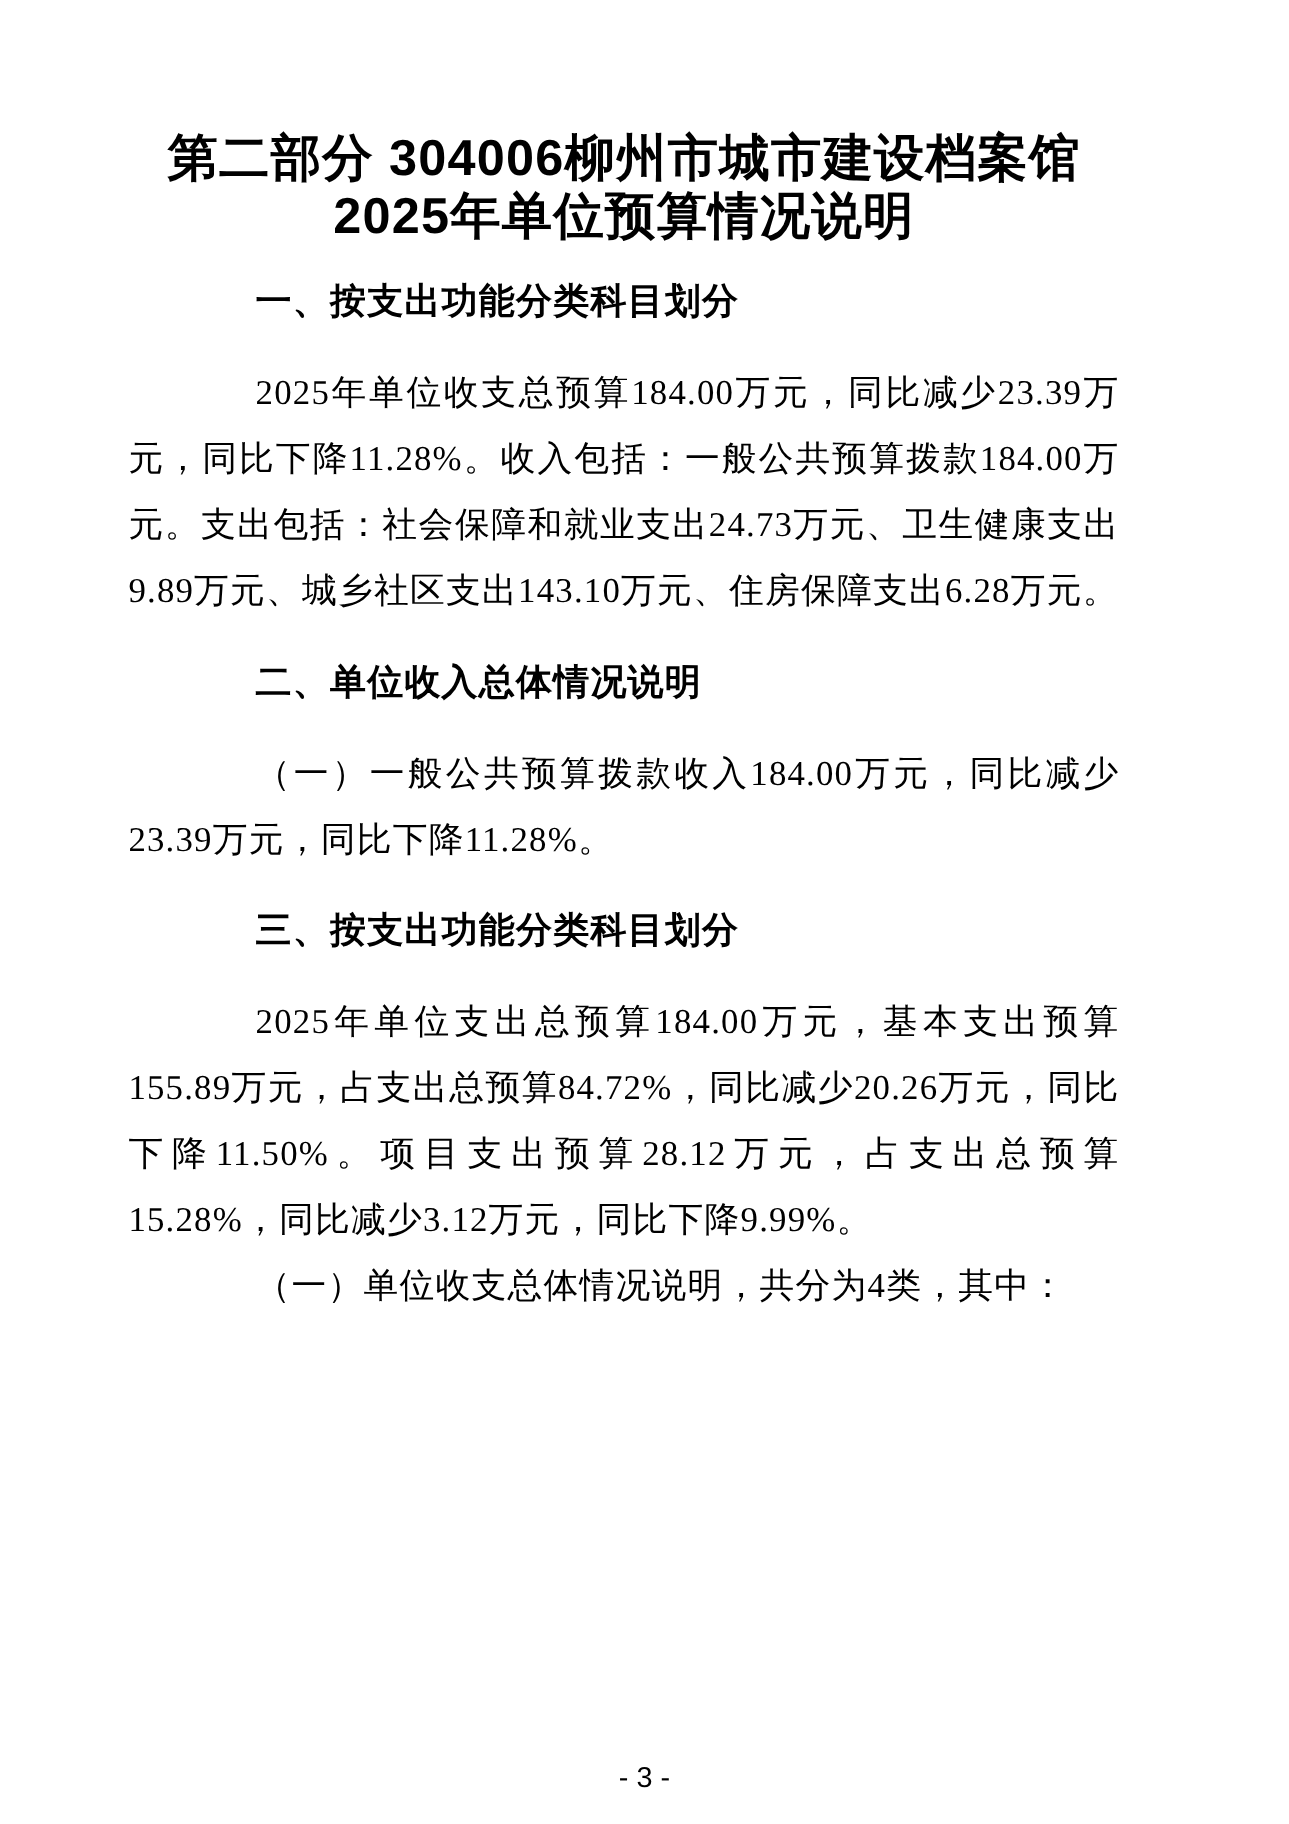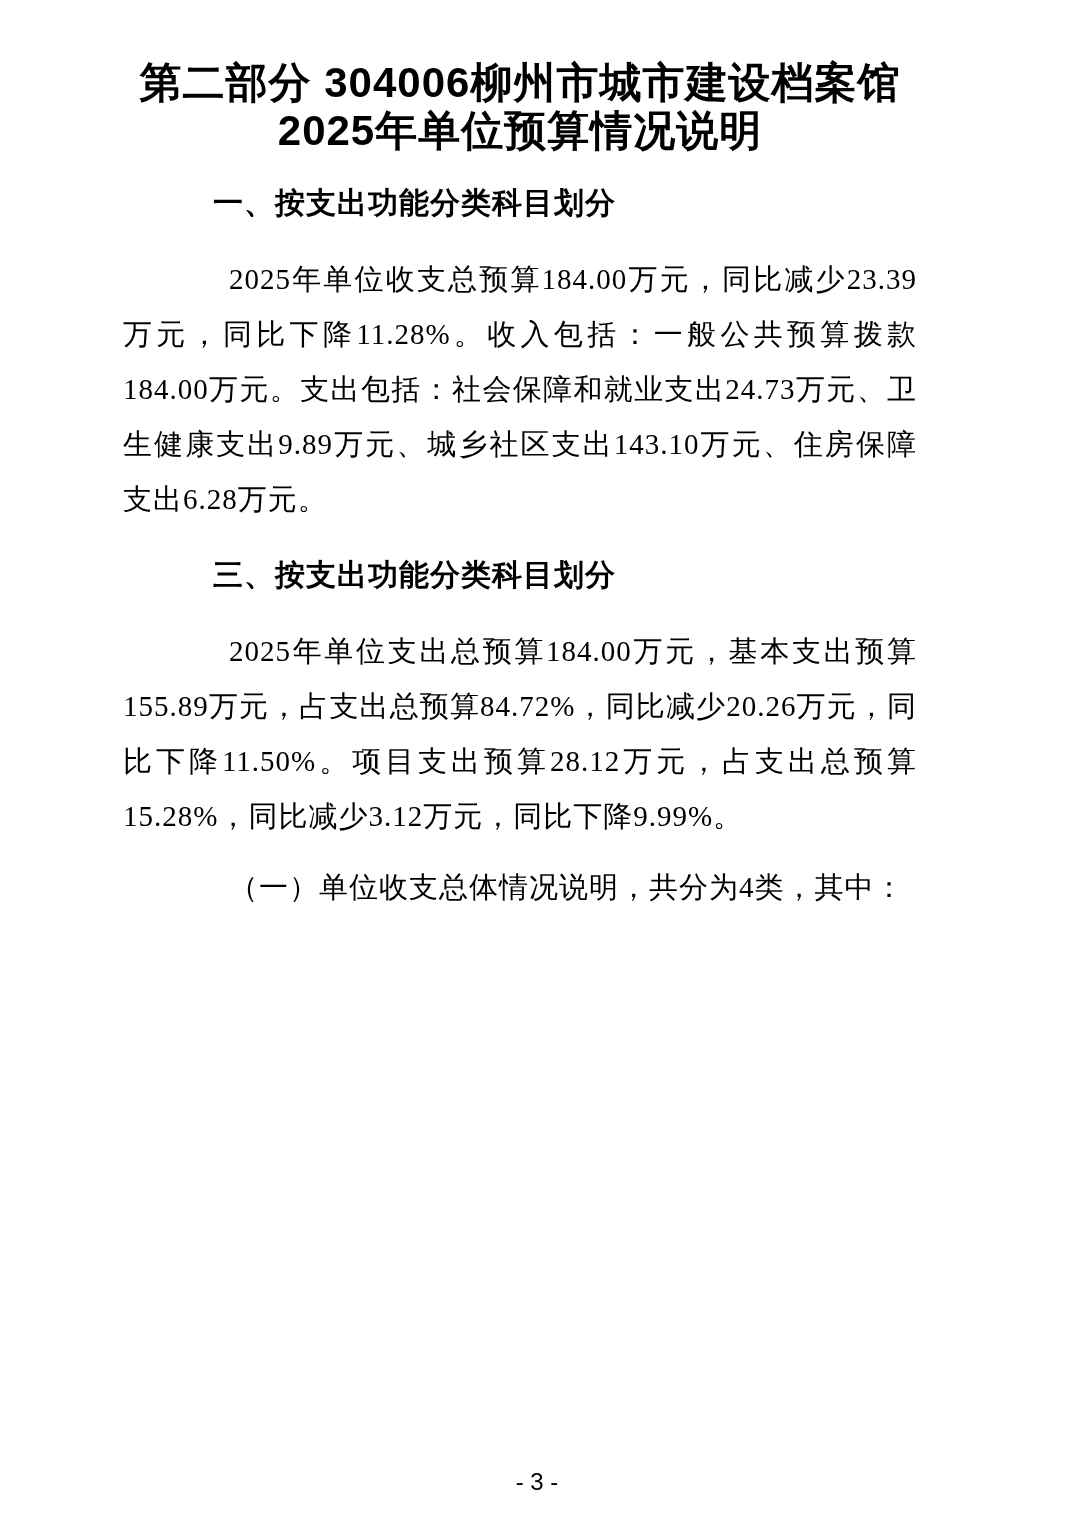--- a/index.html
+++ b/index.html
@@ -11,23 +11,23 @@
     position: relative;
     width: 1074px;
     height: 1520px;
     background: #ffffff;
     color: #000000;
     overflow: hidden;
   }
   .content {
     position: absolute;
     left: 107px;
-    top: 0;
+    top: 16px;
     width: 826px;
-    padding-top: 59px;
+    padding-top: 92px;
   }
   .doc-title {
     font-family: "Liberation Sans", sans-serif;
     font-weight: bold;
     font-size: 42px;
     line-height: 48px;
     text-align: center;
     letter-spacing: 1px;
     margin: 0;
   }
@@ -37,21 +37,21 @@
     font-size: 30px;
     line-height: 55px;
     margin: 20px 0 22px 0;
     text-indent: 106px;
     letter-spacing: 1px;
   }
   p.body-para {
     font-family: "Liberation Serif", serif;
     font-size: 29px;
     line-height: 55px;
-    margin: 16px;
+    margin: 0;
     text-indent: 106px;
     text-align: justify;
     letter-spacing: 1px;
   }
   .page-footer {
     position: absolute;
     left: 0;
     right: 0;
     top: 1468px;
     text-align: center;
@@ -67,20 +67,22 @@
   <div class="content">
 
     <div class="doc-title">
       <div>第二部分 304006柳州市城市建设档案馆</div>
       <div>2025年单位预算情况说明</div>
     </div>
 
     <h2 class="section-heading">一、按支出功能分类科目划分</h2>
     <p class="body-para">2025年单位收支总预算184.00万元，同比减少23.39万元，同比下降11.28%。收入包括：一般公共预算拨款184.00万元。支出包括：社会保障和就业支出24.73万元、卫生健康支出9.89万元、城乡社区支出143.10万元、住房保障支出6.28万元。</p>
 
+    <h2 class="section-heading">二、单位收入总体情况说明</h2>
+    <p class="body-para">（一）一般公共预算拨款收入184.00万元，同比减少23.39万元，同比下降11.28%。</p>
 
     <h2 class="section-heading">三、按支出功能分类科目划分</h2>
     <p class="body-para">2025年单位支出总预算184.00万元，基本支出预算155.89万元，占支出总预算84.72%，同比减少20.26万元，同比下降11.50%。项目支出预算28.12万元，占支出总预算15.28%，同比减少3.12万元，同比下降9.99%。</p>
     <p class="body-para">（一）单位收支总体情况说明，共分为4类，其中：</p>
 
   </div>
 
   <div class="page-footer">- 3 -</div>
 </div>
 

